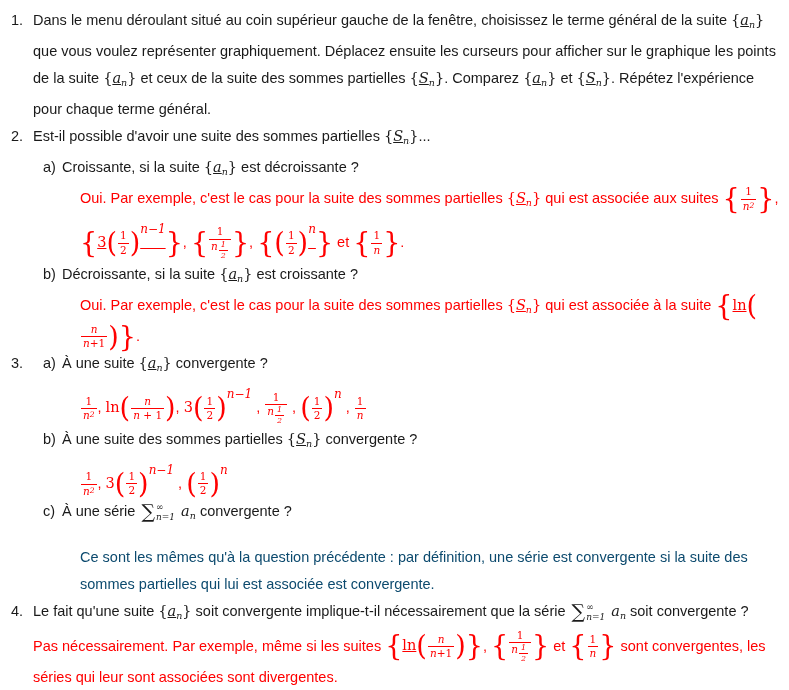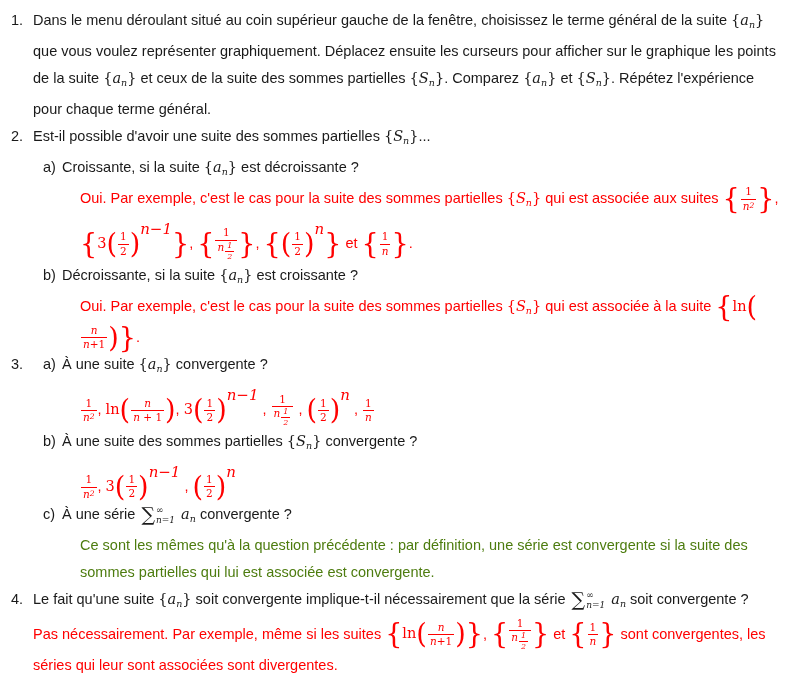--- a/index.html
+++ b/index.html
@@ -15,39 +15,39 @@
   .ind-item { padding-left:33px; }
   .ind-item > .blabel { left:11px; }
   .ind-sub  { padding-left:62px; }
   .ind-sub  > .blabel { left:43px; }
   .ind-ans  { padding-left:80px; }
 
   
   .mvar { font-family:"DejaVu Serif", serif; font-style:italic; }
   .mfn  { font-family:"DejaVu Serif", serif; font-style:normal; }
   .msub { font-family:"DejaVu Serif", serif; font-style:italic; font-size:9.5px; vertical-align:-3px; }
-  .msup { font-family:"DejaVu Serif", serif; font-style:italic; font-size:15px; vertical-align:6px; }
+  .msup { font-family:"DejaVu Serif", serif; font-style:italic; font-size:12px; vertical-align:6px; }
   .msup.high { vertical-align:14px; }
   .msup .mfrac { font-size:8px; vertical-align:1px; }
   .mfrac {
     display:inline-flex; flex-direction:column; align-items:center;
     vertical-align:middle; text-align:center;
     font-family:"DejaVu Serif", serif; font-size:10.5px; line-height:1.25;
     margin:0 1px;
   }
   .mfrac .num { padding:0 2px; }
   .mfrac .den { padding:0 2px; border-top:1px solid currentColor; }
   .mfrac .msup { font-size:7.5px; vertical-align:2px; }
   .mfence { font-family:"DejaVu Serif", serif; }
   .mfence .fg { font-family:"DejaVu Serif", serif; }
   .mfence .fg.big {
     display:inline-block; font-size:27px; line-height:24px;
     vertical-align:middle; font-weight:normal;
   }
-  .mfence .fc { display:inline; }
+  .mfence .fc { display:inline;text-decoration:underline; }
   .msum {
     display:inline-flex; align-items:center; vertical-align:middle;
     font-family:"DejaVu Serif", serif; margin:0 2px;
   }
   .msum .sig { font-size:19px; line-height:1; }
   .msum .lims { display:flex; flex-direction:column; align-items:flex-start; font-size:9px; line-height:1.15; margin-left:1px; }
   .msum .lb { font-style:italic; }
 </style>
 </head>
 <body style="background: rgb(255, 255, 255); color: rgb(26, 26, 26);">
@@ -116,21 +116,21 @@
                 <span class="num">1</span>
                 <span class="den">2</span>
               </span></span><span class="fg big">)</span></span><span class="msup high">n</span></span></div>
       <div class="block ind-sub"><span class="blabel">c)</span><span class="bcontent">À une série <span class="msum">
             <span class="sig">∑</span>
             <span class="lims">
               <span class="lt">∞</span>
               <span class="lb">n=1</span>
             </span>
           </span> <span class="mvar">a</span><span class="msub">n</span> convergente ?</span></div>
-      <div class="block ind-ans" style="color: #4d7c0f;"><span class="bcontent">Ce sont les mêmes qu'à la question précédente : par définition, une série est convergente si la suite des sommes partielles qui lui est associée est convergente.</span></div>
+      <div class="block ind-ans" style="color: #0c4a6e; margin-top: 15px;"><span class="bcontent">Ce sont les mêmes qu'à la question précédente : par définition, une série est convergente si la suite des sommes partielles qui lui est associée est convergente.</span></div>
       <div class="block ind-item"><span class="blabel">4.</span><span class="bcontent">Le fait qu'une suite <span class="mfence"><span class="fg">{</span><span class="fc"><span class="mvar">a</span><span class="msub">n</span></span><span class="fg">}</span></span> soit convergente implique-t-il nécessairement que la série <span class="msum">
             <span class="sig">∑</span>
             <span class="lims">
               <span class="lt">∞</span>
               <span class="lb">n=1</span>
             </span>
           </span> <span class="mvar">a</span><span class="msub">n</span> soit convergente ?</span></div>
       <div class="block ind-item" style="color: rgb(255, 0, 0);"><span class="bcontent">Pas nécessairement. Par exemple, même si les suites <span class="mfence"><span class="fg big">{</span><span class="fc"><span class="mfn">ln</span><span class="mfence"><span class="fg big">(</span><span class="fc"><span class="mfrac">
                     <span class="num"><span class="mvar">n</span></span>
                     <span class="den"><span class="mvar">n</span>+1</span>

